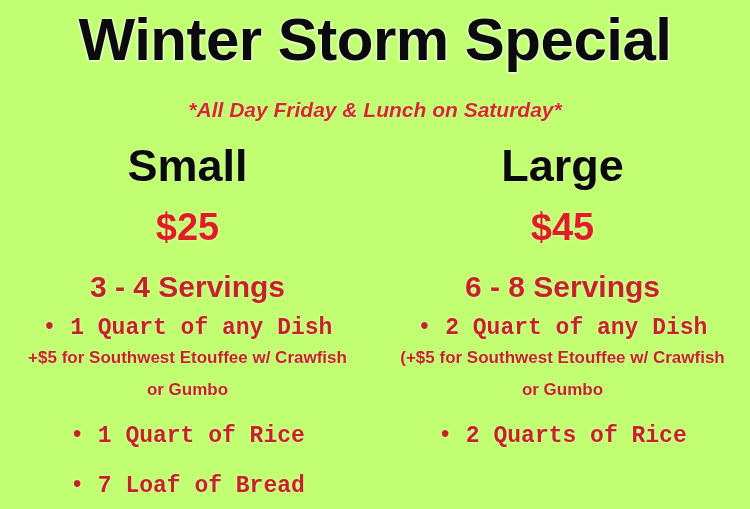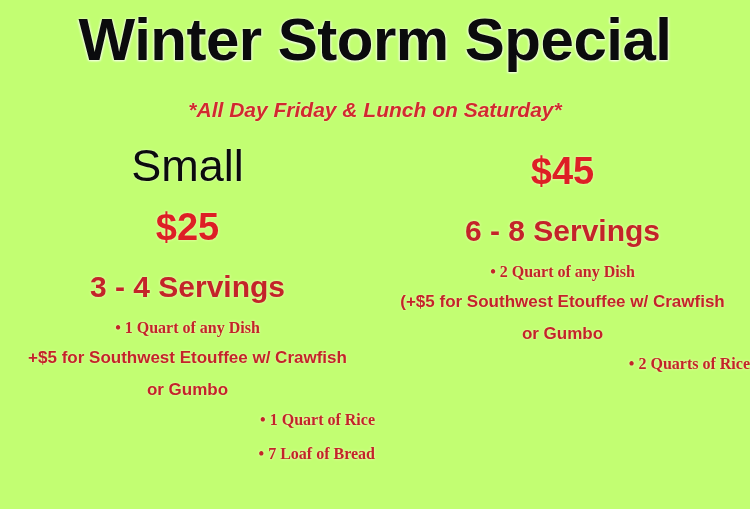--- a/index.html
+++ b/index.html
@@ -66,21 +66,21 @@
     flex-direction: row;
   }
   .col {
     width: 375px;
     box-sizing: border-box;
     text-align: center;
   }
 
   .size-name {
     font-family: "Liberation Sans", sans-serif;
-    font-weight: normal;
+    font-weight: bold;
     font-size: 45px;
     line-height: 56px;
     color: #0b0b0d;
     text-shadow: 0 0 2px #eaffcf;
     margin: 0;
   }
   .price {
     font-family: "Liberation Sans", sans-serif;
     font-weight: bold;
     font-size: 38px;
@@ -92,45 +92,44 @@
   .servings {
     font-family: "Liberation Sans", sans-serif;
     font-weight: bold;
     font-size: 30px;
     line-height: 38px;
     color: #c32429;
     text-shadow: 0 0 3px rgba(255,255,200,0.9);
     margin: 12px 0 0 0;
   }
   .bullet-line {
-    font-family: Liberation Serif, serif;
+    font-family: Liberation Mono, monospace;
     font-weight: bold;
-    font-size: 16px;
+    font-size: 23px;
     line-height: 32px;
     color: #c32429;
     text-shadow: 0 0 3px rgba(255,255,200,0.85);
     margin: 6px 0 0 0;
     white-space: nowrap;
   }
   .fine-print {
     font-family: "Liberation Sans", sans-serif;
     font-weight: bold;
     font-size: 17px;
     line-height: 24px;
     color: #c32429;
     text-shadow: 0 0 2px rgba(255,255,200,0.85);
     margin: 2px 0 0 0;
     white-space: nowrap;
   }
   .fine-print.second {
     margin-top: 8px;
   }
   .bullet-line.tight {
-    margin-top: 2px;
-    text-align: right;
+    margin-top: 18px;
   }
 </style>
 </head>
 <body>
 
 <div class="poster">
 
   <div class="headline">Winter Storm Special</div>
 
   <div class="subhead">*All Day Friday &amp; Lunch on Saturday*</div>
@@ -142,20 +141,21 @@
       <div class="price">$25</div>
       <div class="servings">3 - 4 Servings</div>
       <div class="bullet-line">• 1 Quart of any Dish</div>
       <div class="fine-print">+$5 for Southwest Etouffee w/ Crawfish</div>
       <div class="fine-print second">or Gumbo</div>
       <div class="bullet-line tight">• 1 Quart of Rice</div>
       <div class="bullet-line tight">• 7 Loaf of Bread</div>
     </div>
 
     <div class="col">
+      <div class="size-name">Large</div>
       <div class="price">$45</div>
       <div class="servings">6 - 8 Servings</div>
       <div class="bullet-line">• 2 Quart of any Dish</div>
       <div class="fine-print">(+$5 for Southwest Etouffee w/ Crawfish</div>
       <div class="fine-print second">or Gumbo</div>
       <div class="bullet-line tight">• 2 Quarts of Rice</div>
     </div>
 
   </div>
 </div>

